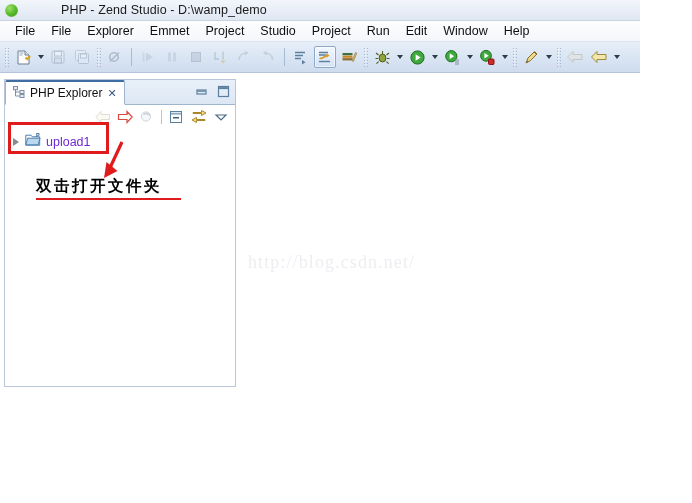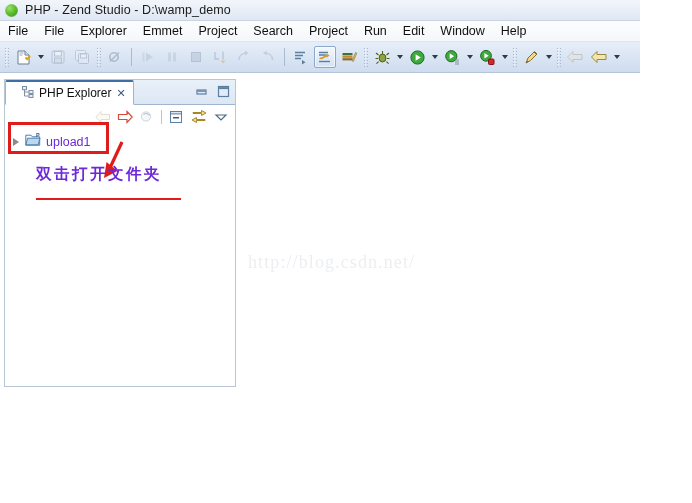--- a/index.html
+++ b/index.html
@@ -17,38 +17,40 @@
   }
 
   
   .titlebar {
     position: absolute; left: 0; top: 0;
     width: 640px; height: 21px;
     background: linear-gradient(to bottom, #f2f6fb 0%, #e8eef7 55%, #dfe7f3 100%);
     display: flex; align-items: center;
     padding-left: 5px;
     border-bottom: 1px solid #c9d4e3;
+    gap: 36px;
   }
   .app-logo {
     width: 13px; height: 13px; border-radius: 50%;
     background: radial-gradient(circle at 35% 32%, #9fe06a 0%, #5cbe2e 45%, #2f8b12 100%);
     box-shadow: inset 0 0 1px rgba(255,255,255,.8);
     margin-right: 7px; flex: none;
   }
   .title-text {
     font-size: 12.5px; color: #1b1b1b; letter-spacing: .1px;
     white-space: nowrap;
   }
 
   
   .menubar {
     position: absolute; left: 0; top: 21px;
     width: 640px; height: 21px;
     background: linear-gradient(to bottom, #fdfdfe 0%, #f4f7fb 100%);
     display: flex; align-items: center;
+    padding-left: 7px;
     border-bottom: 1px solid #dde5ef;
   }
   .menu-item {
     font-size: 12.5px; color: #101010;
     padding: 0 8px; height: 19px; line-height: 19px;
     white-space: nowrap; cursor: default;
   }
 
   
   .toolbar {
@@ -103,21 +105,21 @@
   }
   .view-tabrow {
     position: relative; height: 25px;
     background: linear-gradient(to bottom, #e9f0f9 0%, #dde7f4 100%);
     border-bottom: 1px solid #9fb4cd;
     display: flex; align-items: flex-end;
   }
   .view-tab {
     position: relative; top: 1px;
     height: 25px; display: flex; align-items: center;
-    padding: 0 7px 0 16px;
+    padding: 0 7px 0 7px;
     background: #ffffff;
     border: 1px solid #9fb4cd; border-bottom: 1px solid #ffffff;
     border-top: 2px solid #3f6ea5;
     border-radius: 2px 2px 0 0;
     gap: 5px;
   }
   .view-tab-label { font-size: 12px; color: #111; white-space: nowrap; }
   .tab-close { font-size: 11px; color: #3a5b82; line-height: 1; }
   .view-winbtns {
     position: absolute; right: 5px; top: 4px;
@@ -166,23 +168,23 @@
 
   
   .anno-box {
     position: absolute; left: 8px; top: 122px;
     width: 101px; height: 32px;
     border: 3px solid #e01b1b;
     pointer-events: none;
   }
   .anno-arrow { position: absolute; left: 100px; top: 140px; }
   .anno-text {
-    position: absolute; left: 36px; top: 164px;
+    position: absolute; left: 36px; top: 176px;
     font-family: "Liberation Serif", serif;
-    font-size: 15.5px; font-weight: bold; color: #6d28d9;
+    font-size: 15.5px; font-weight: bold; color: #000000;
     letter-spacing: 2.5px; white-space: nowrap;
   }
   .anno-underline {
     position: absolute; left: 36px; top: 198px;
     width: 145px; height: 2px; background: #e01b1b;
   }
 </style>
 </head>
 <body>
 
@@ -192,21 +194,21 @@
     <div class="app-logo"></div>
     <div class="title-text">PHP - Zend Studio - D:\wamp_demo</div>
   </div>
 
   <div class="menubar">
     <div class="menu-item">File</div>
     <div class="menu-item">File</div>
     <div class="menu-item">Explorer</div>
     <div class="menu-item">Emmet</div>
     <div class="menu-item">Project</div>
-    <div class="menu-item">Search</div>
+    <div class="menu-item">Studio</div>
     <div class="menu-item">Project</div>
     <div class="menu-item">Run</div>
     <div class="menu-item">Edit</div>
     <div class="menu-item">Window</div>
     <div class="menu-item">Help</div>
   </div>
 
   <div class="toolbar">
 
     <div class="tb-grip"></div>

